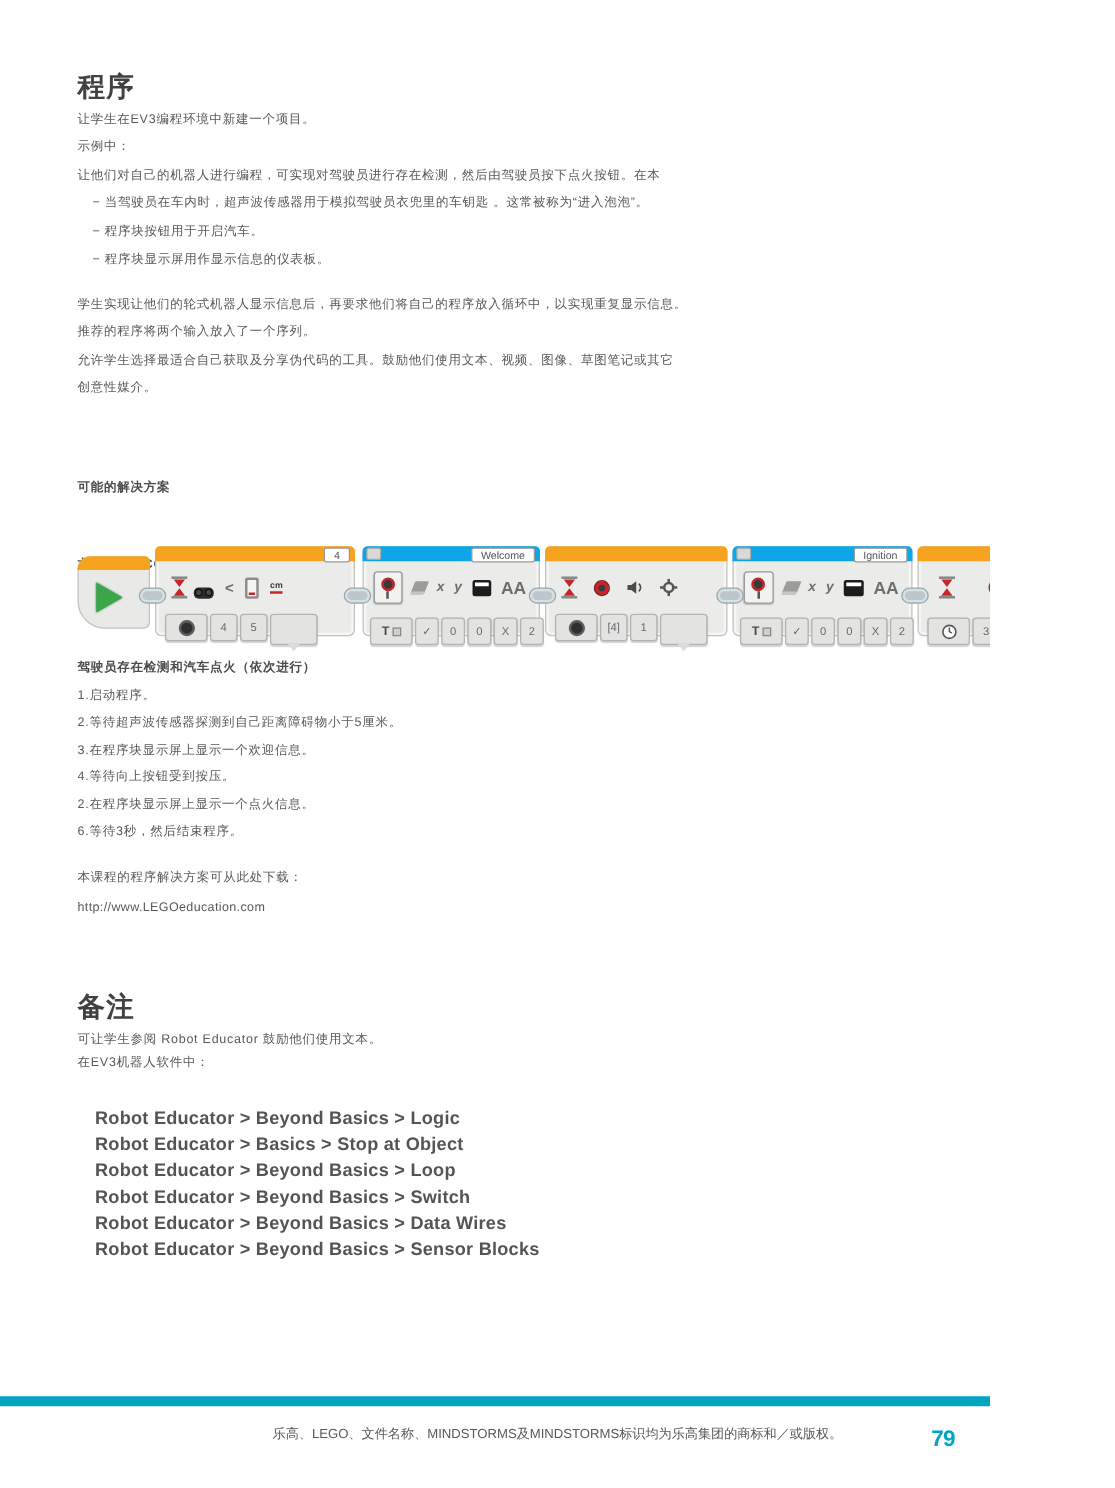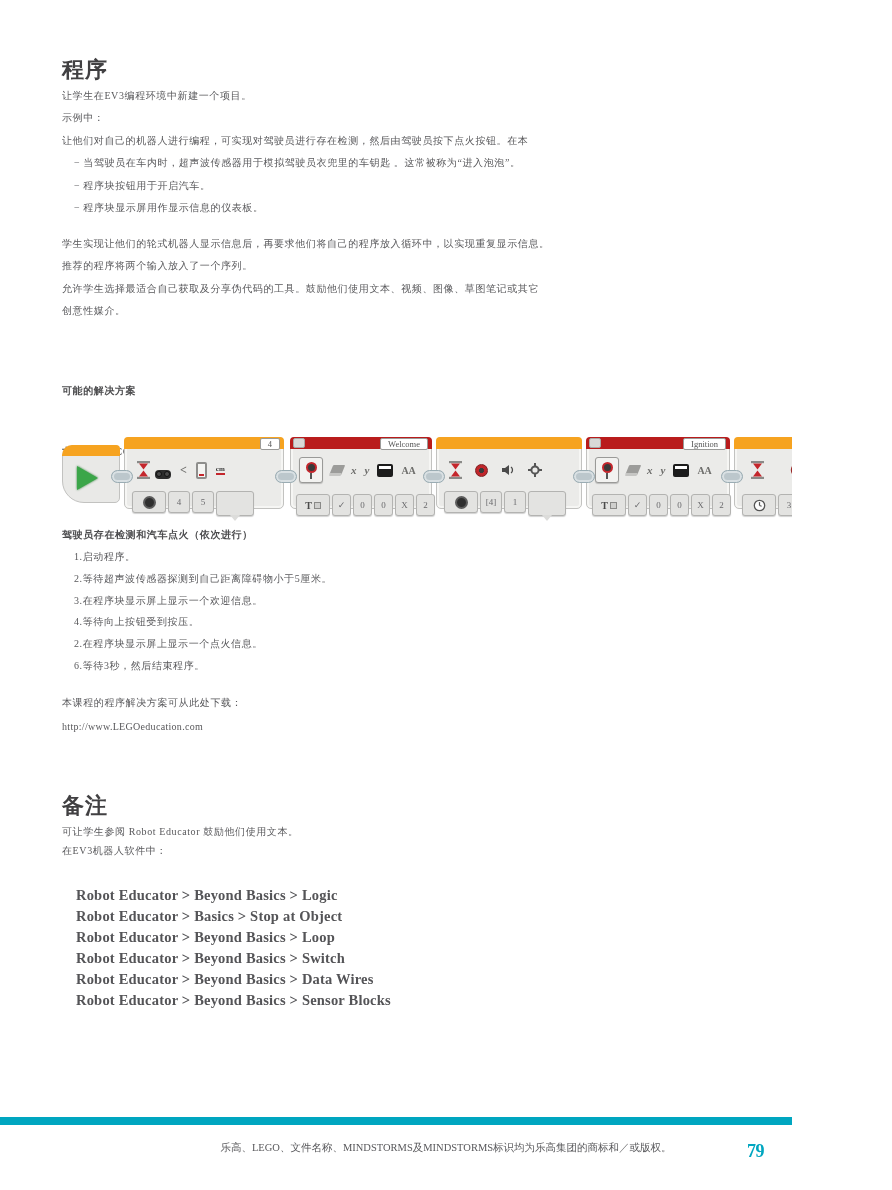--- a/index.html
+++ b/index.html
@@ -1,36 +1,36 @@
 <!DOCTYPE html>
 <html><head>
 <meta charset="utf-8">
 <style>
   html,body{margin:0;padding:0;background:#fff;}
   .page{position:relative;width:792px;height:1190px;background:#fff;overflow:hidden;
-        font-family:Liberation Serif, serif;color:#58585b;}
+        font-family:Liberation Sans, sans-serif;color:#58585b;}
   .abs{position:absolute;}
   .h1{font-size:22px;font-weight:bold;color:#414042;letter-spacing:1px;}
   .body-txt{font-size:10px;line-height:22.4px;letter-spacing:0.6px;color:#58585b;}
   .body-txt div{white-space:nowrap;}
   .bold{font-weight:bold;color:#4c4c4e;}
   .indent{padding-left:12px;}
   .paths{font-size:14.5px;line-height:21px;font-weight:bold;color:#545457;letter-spacing:0.2px;}
   .paths div{white-space:nowrap;padding-left:14px;}
   .teal-bar{left:0;top:1117px;width:892px;height:8px;background:#00a6c0;}
   .footer-txt{left:0;top:1140px;width:892px;text-align:center;font-size:10.5px;line-height:15.5px;color:#58585b;}
   .page-num{right:28px;top:1141px;font-size:18px;font-weight:bold;color:#00a6c0;letter-spacing:-0.5px;}
 
   
   .strip{left:62px;top:437px;width:771px;height:80px;}
   .blk{position:absolute;top:0;height:72px;background:#ebebe9;border:1px solid #c2c2c0;
        border-radius:5px;box-shadow:inset 0 0 0 2px #f6f6f4;box-sizing:border-box;}
   .hdr{height:12px;border-radius:4px 4px 0 0;position:relative;margin:-1px -1px 0 -1px;}
   .hdr.orange{background:#f6a320;}
-  .hdr.green{background:#b91c1c;}
+  .hdr.green{background:#0ea5e9;}
   .hdr-tag{position:absolute;right:4px;top:1px;background:#fff;border:1px solid #9a9a98;
            border-radius:2px;font-size:8.5px;line-height:10px;padding:0 7px;color:#555;white-space:nowrap;}
   .hdr-mini{position:absolute;left:3px;top:1px;width:12px;height:10px;background:#d9d9d7;
             border:1px solid #a8a8a6;border-radius:2px;box-sizing:border-box;}
   .icons{display:flex;align-items:center;gap:9px;padding:7px 10px 0 12px;height:28px;}
   .ftr{position:absolute;left:7px;bottom:-8px;display:flex;gap:2px;align-items:flex-start;}
   .tab{background:#e3e3e1;border:1px solid #b3b3b1;border-radius:3px;min-width:22px;height:22px;
        font-size:9px;display:flex;align-items:center;justify-content:center;color:#6a6a6d;
        box-shadow:0 1px 1px rgba(0,0,0,.18);box-sizing:border-box;gap:2px;}
   .tab.port{min-width:34px;}
@@ -39,21 +39,21 @@
        border-left:5px solid transparent;border-right:5px solid transparent;border-top:6px solid #dcdcda;}
   .start-blk{position:absolute;left:0;top:8px;width:58px;height:58px;background:#e9e9e7;
        border:1px solid #c2c2c0;border-radius:12px 5px 5px 22px;box-sizing:border-box;}
   .start-hdr{height:11px;background:#f6a320;border-radius:10px 4px 0 0;margin:-1px -1px 0 -1px;}
   .play{width:0;height:0;border-left:21px solid #3ba649;border-top:12px solid transparent;
        border-bottom:12px solid transparent;margin:10px 0 0 14px;filter:drop-shadow(0 0 1px #2d7d37);}
   .conn{position:absolute;top:33px;width:22px;height:13px;background:#bcc7cc;border:1px solid #9aacb3;
        border-radius:7px;box-shadow:inset 0 0 0 2px #d9e0e3;z-index:5;box-sizing:border-box;}
   .lt{font-size:12px;font-weight:bold;color:#6e6e6c;}
   .xy{font-size:11px;font-weight:bold;font-style:italic;color:#6e6e6c;}
-  .aa{font-size:10px;font-weight:bold;color:#6e6e6c;text-align:right;}
+  .aa{font-size:14px;font-weight:bold;color:#6e6e6c;text-align:right;}
   .cmw{font-size:7px;font-weight:bold;color:#3a3a3a;border-bottom:2px solid #c4262c;line-height:8px;}
   .phone{width:11px;height:17px;border:2px solid #8e8e8c;border-radius:2px;position:relative;background:#f4f4f2;box-sizing:border-box;}
   .phone::after{content:"";position:absolute;left:1px;right:1px;bottom:1px;height:2px;background:#c4262c;}
   .sensor{width:16px;height:9px;background:#2b2b2b;border-radius:4px;position:relative;margin-left:-4px;margin-top:8px;}
   .sensor::before,.sensor::after{content:"";position:absolute;top:1px;width:6px;height:6px;border-radius:50%;background:#4a4a4a;border:1px solid #111;box-sizing:border-box;}
   .sensor::before{left:1px;} .sensor::after{right:1px;}
   .statusbox{width:22px;height:24px;background:#f2f2f0;border:1px solid #9a9a98;border-radius:3px;
        display:flex;flex-direction:column;align-items:center;justify-content:center;box-shadow:0 1px 1px rgba(0,0,0,.2);}
   .statusbox .ring{width:11px;height:11px;border-radius:50%;border:2px solid #c4262c;background:#3a3a3a;box-sizing:border-box;}
   .statusbox .stem{width:2px;height:6px;background:#555;}
@@ -246,21 +246,21 @@
           </svg>
         </span>
         <span class="tab">3</span>
       </div>
     </div>
 
     <div class="conn" style="left:758px;"></div>
   </div>
 
   <div class="abs body-txt bold" style="left:62px;top:524px;">驾驶员存在检测和汽车点火（依次进行）</div>
-  <div class="abs body-txt" style="left:62px;top:546px;line-height:21.8px;margin-left:12px;">
+  <div class="abs body-txt" style="left:62px;top:546px;line-height:21.8px;">
     <div>1.启动程序。</div>
     <div>2.等待超声波传感器探测到自己距离障碍物小于5厘米。</div>
     <div>3.在程序块显示屏上显示一个欢迎信息。</div>
     <div>4.等待向上按钮受到按压。</div>
     <div>2.在程序块显示屏上显示一个点火信息。</div>
     <div>6.等待3秒，然后结束程序。</div>
   </div>
 
   <div class="abs body-txt" style="left:62px;top:691px;line-height:24px;">
     <div>本课程的程序解决方案可从此处下载：</div>

